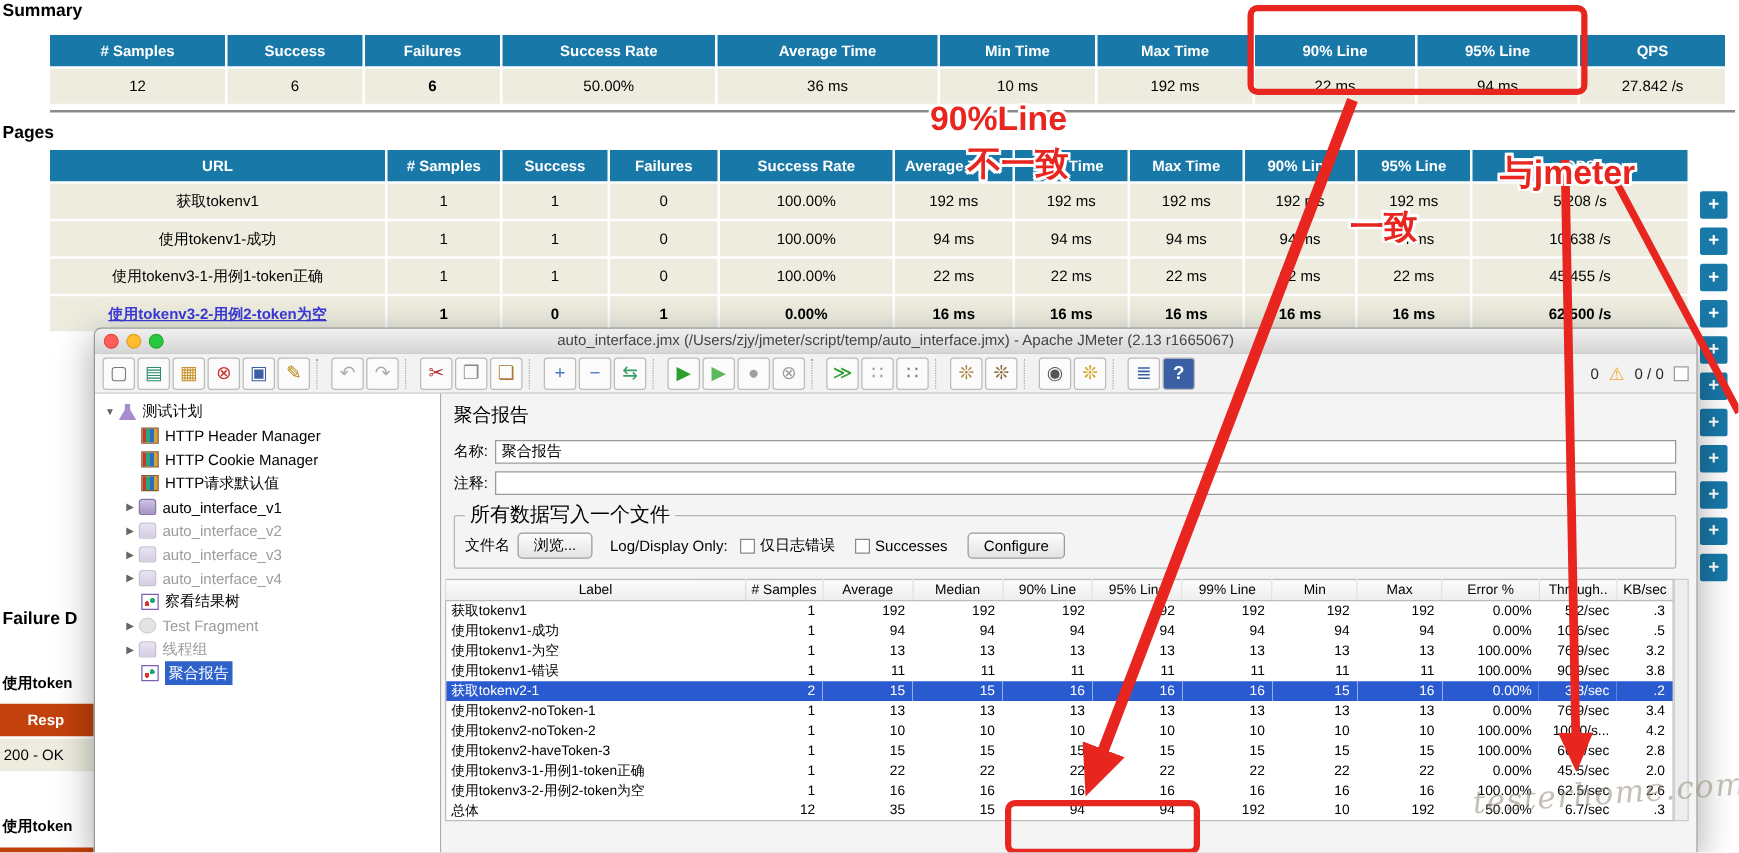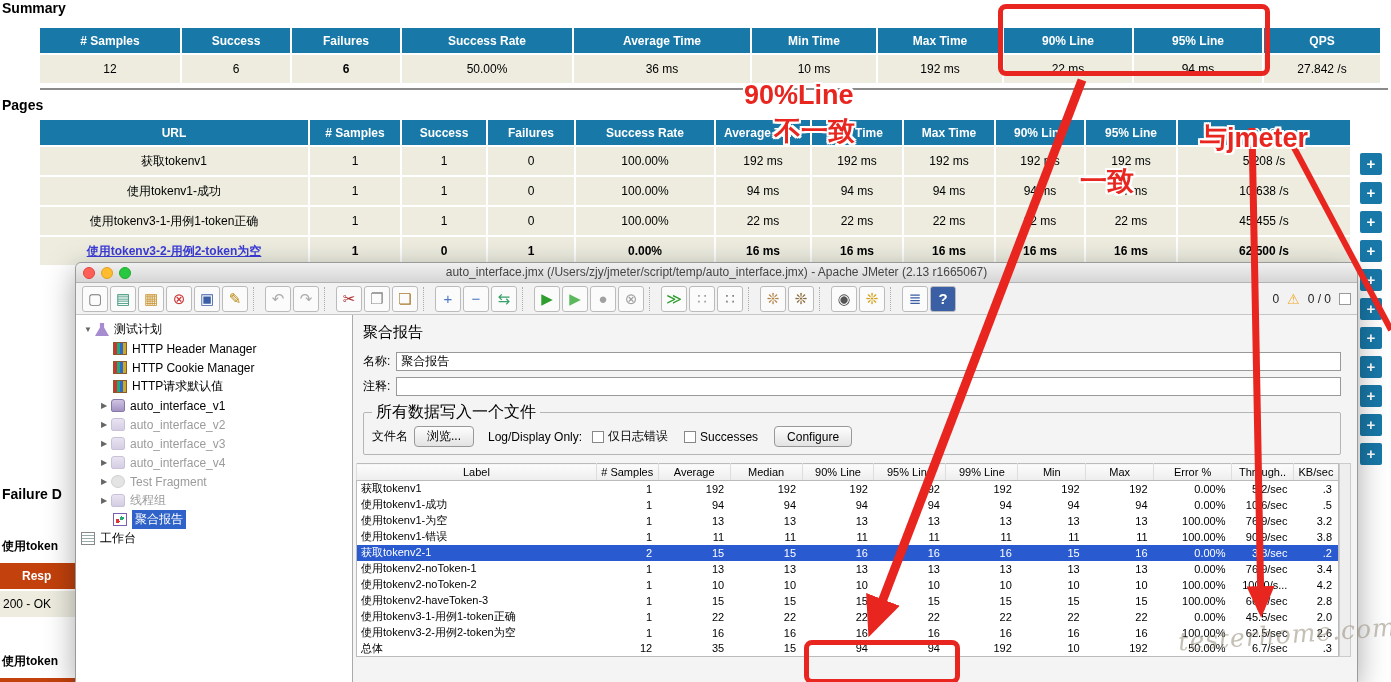--- a/index.html
+++ b/index.html
@@ -352,37 +352,37 @@
           <div class="titem lv1 disabled">
             <span class="exp">▶</span>
             <span class="nico ic-jug"></span>
             <span class="tlabel">auto_interface_v3</span>
           </div>
           <div class="titem lv1 disabled">
             <span class="exp">▶</span>
             <span class="nico ic-jug"></span>
             <span class="tlabel">auto_interface_v4</span>
           </div>
+          <div class="titem lv2">
+            <span class="nico ic-listener"></span>
+            <span class="tlabel">察看结果树</span>
+          </div>
           <div class="titem lv1 disabled">
             <span class="exp">▶</span>
             <span class="nico ic-frag"></span>
             <span class="tlabel">Test Fragment</span>
           </div>
           <div class="titem lv1 disabled">
             <span class="exp">▶</span>
             <span class="nico ic-jug"></span>
             <span class="tlabel">线程组</span>
           </div>
           <div class="titem lv2 selected">
             <span class="nico ic-listener"></span>
             <span class="tlabel">聚合报告</span>
-          </div>
-          <div class="titem lv0">
-            <span class="nico ic-bench"></span>
-            <span class="tlabel">工作台</span>
           </div>
         </div>
 
       <div id="jpanel">
         <div id="panel-title">聚合报告</div>
 
         <div class="frow">
           <label>名称:</label>
           <input class="jinput" id="name-input" value="聚合报告" style="">
         </div>

